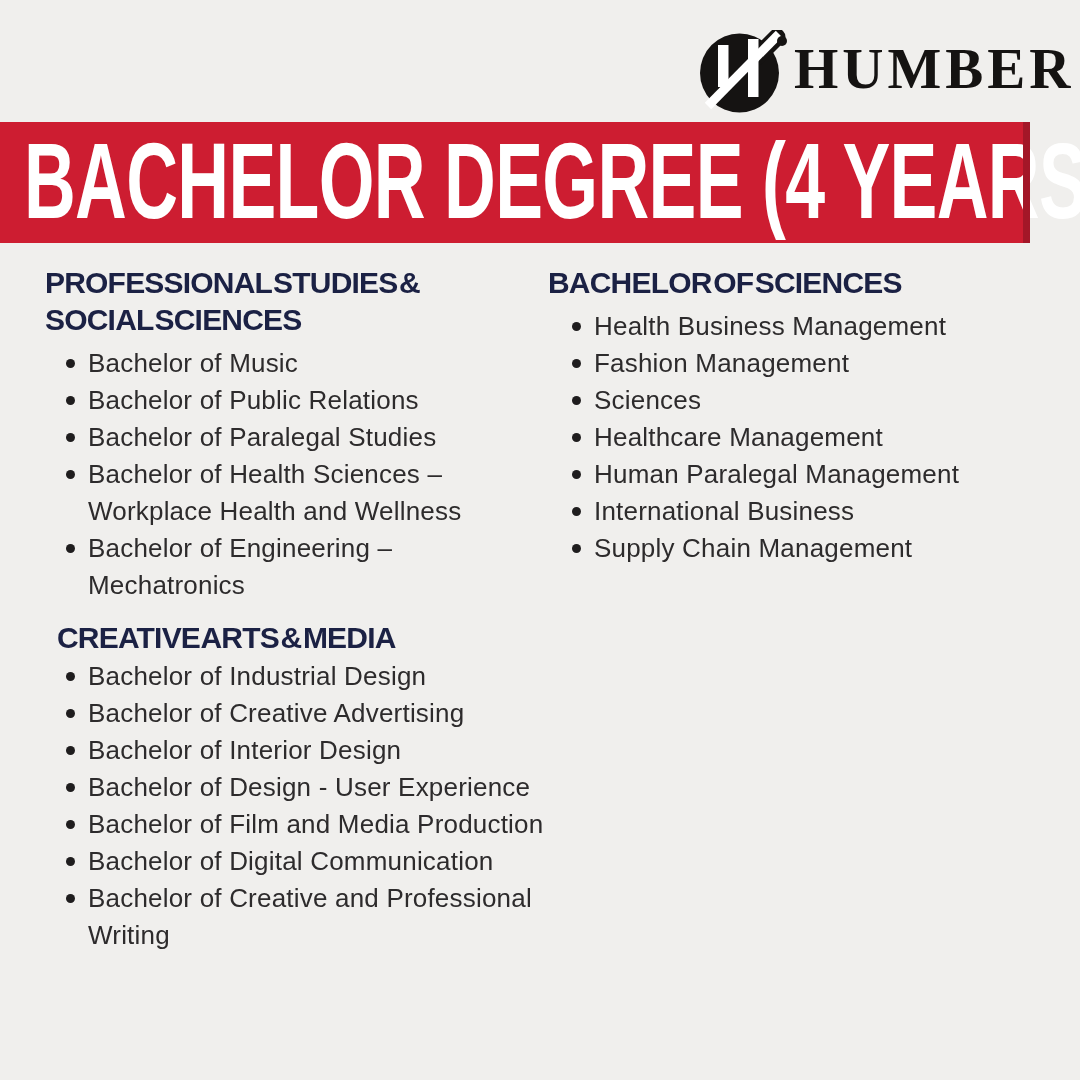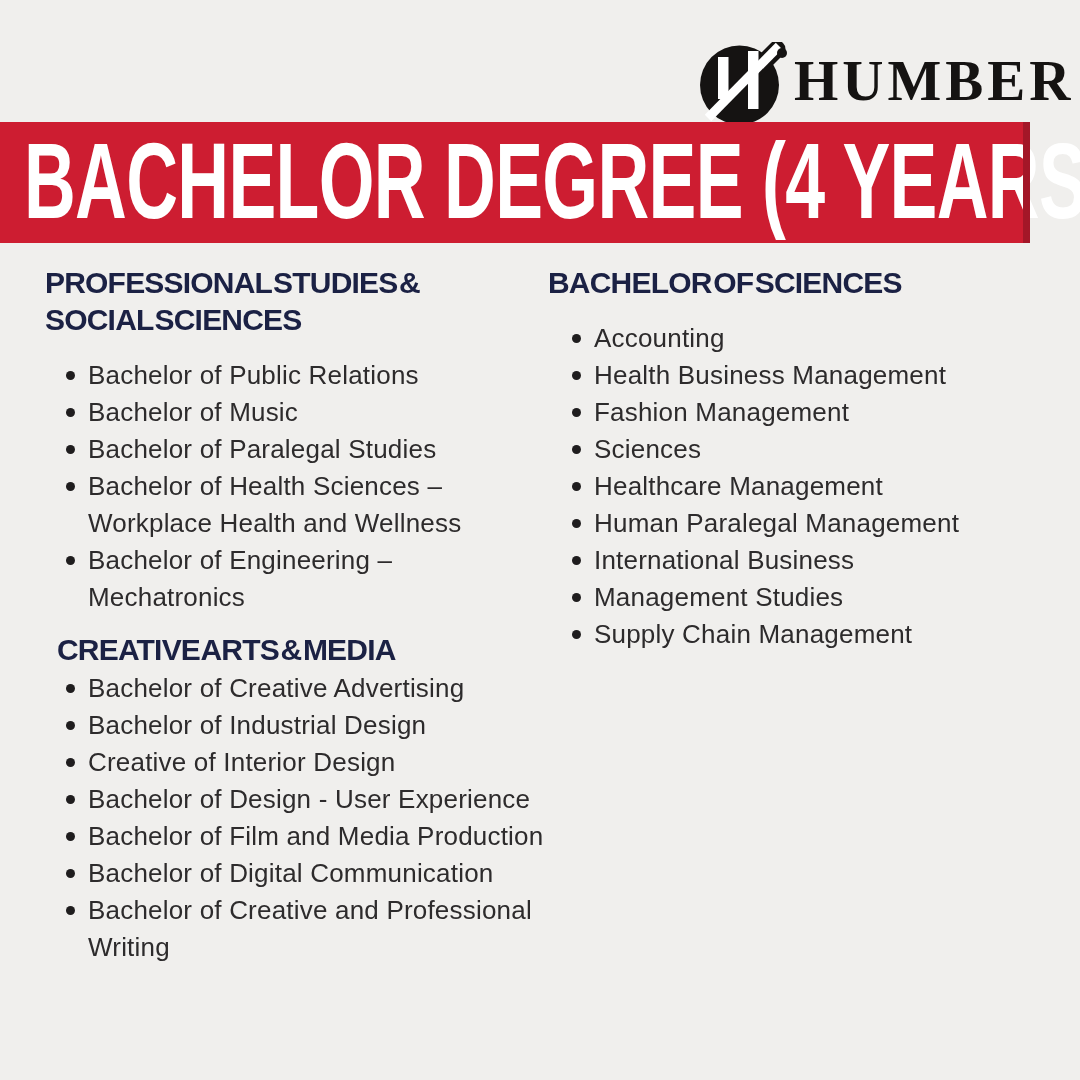--- a/index.html
+++ b/index.html
@@ -15,21 +15,21 @@
   html,body{width:1080px;height:1080px;}
   body{
     background:var(--page-bg);
     font-family:"Liberation Sans", sans-serif;
     position:relative;
     overflow:hidden;
   }
   .page{position:absolute;inset:0;}
 
   
-  .brand{position:absolute;top:12px;left:0;width:100%;height:86px;}
+  .brand{position:absolute;top:0;left:0;width:100%;height:86px;}
   .logo-svg{position:absolute;left:697px;top:30px;width:92px;height:88px;}
   .wordmark{
     position:absolute;left:794px;top:36px;
     font-family:"Liberation Serif", serif;
     font-weight:bold;font-size:57px;letter-spacing:4px;
     color:var(--logo-black);white-space:nowrap;
   }
 
   
   .banner{
@@ -51,21 +51,21 @@
   
   .col{position:absolute;top:264px;}
   .col-left{left:45px;width:585px;}
   .col-right{left:548px;width:520px;}
 
   .heading{
     font-weight:bold;font-size:30px;line-height:37px;
     letter-spacing:-0.8px;word-spacing:-6px;
     color:var(--heading-text);
     white-space:pre-line;
-    margin-bottom:19px;
+    margin-bottom:7px;
   }
   .heading.second{margin-top:15px;margin-left:12px;margin-bottom:2px;}
 
   ul.program-list{list-style:none;margin:0 0 0 14px;padding:0;}
   .col-right ul.program-list{margin-left:17px;}
   ul.program-list li{
     position:relative;padding-left:29px;
     font-size:26px;line-height:37px;letter-spacing:0.2px;
     color:var(--body-text);
     white-space:pre-line;
@@ -106,50 +106,48 @@
   </header>
 
   <div class="banner">
     <span class="banner-text">BACHELOR DEGREE (4 YEARS)</span>
   </div>
 
   <section class="col col-left">
     <h2 class="heading">PROFESSIONAL STUDIES &amp;
 SOCIAL SCIENCES</h2>
     <ul class="program-list">
+        <li>Bachelor of Music</li>
         <li>Bachelor of Public Relations</li>
-        <li>Bachelor of Music</li>
         <li>Bachelor of Paralegal Studies</li>
         <li>Bachelor of Health Sciences –
 Workplace Health and Wellness</li>
         <li>Bachelor of Engineering –
 Mechatronics</li>
       </ul>
 
     <h2 class="heading second">CREATIVE ARTS &amp; MEDIA</h2>
     <ul class="program-list">
+        <li>Bachelor of Industrial Design</li>
         <li>Bachelor of Creative Advertising</li>
-        <li>Bachelor of Industrial Design</li>
-        <li>Creative of Interior Design</li>
+        <li>Bachelor of Interior Design</li>
         <li>Bachelor of Design - User Experience</li>
         <li>Bachelor of Film and Media Production</li>
         <li>Bachelor of Digital Communication</li>
         <li>Bachelor of Creative and Professional
 Writing</li>
       </ul>
   </section>
 
   <section class="col col-right">
     <h2 class="heading">BACHELOR OF SCIENCES</h2>
     <ul class="program-list">
-        <li>Accounting</li>
         <li>Health Business Management</li>
         <li>Fashion Management</li>
         <li>Sciences</li>
         <li>Healthcare Management</li>
         <li>Human Paralegal Management</li>
         <li>International Business</li>
-        <li>Management Studies</li>
         <li>Supply Chain Management</li>
       </ul>
   </section>
 
 </div>
 
 </body></html>

